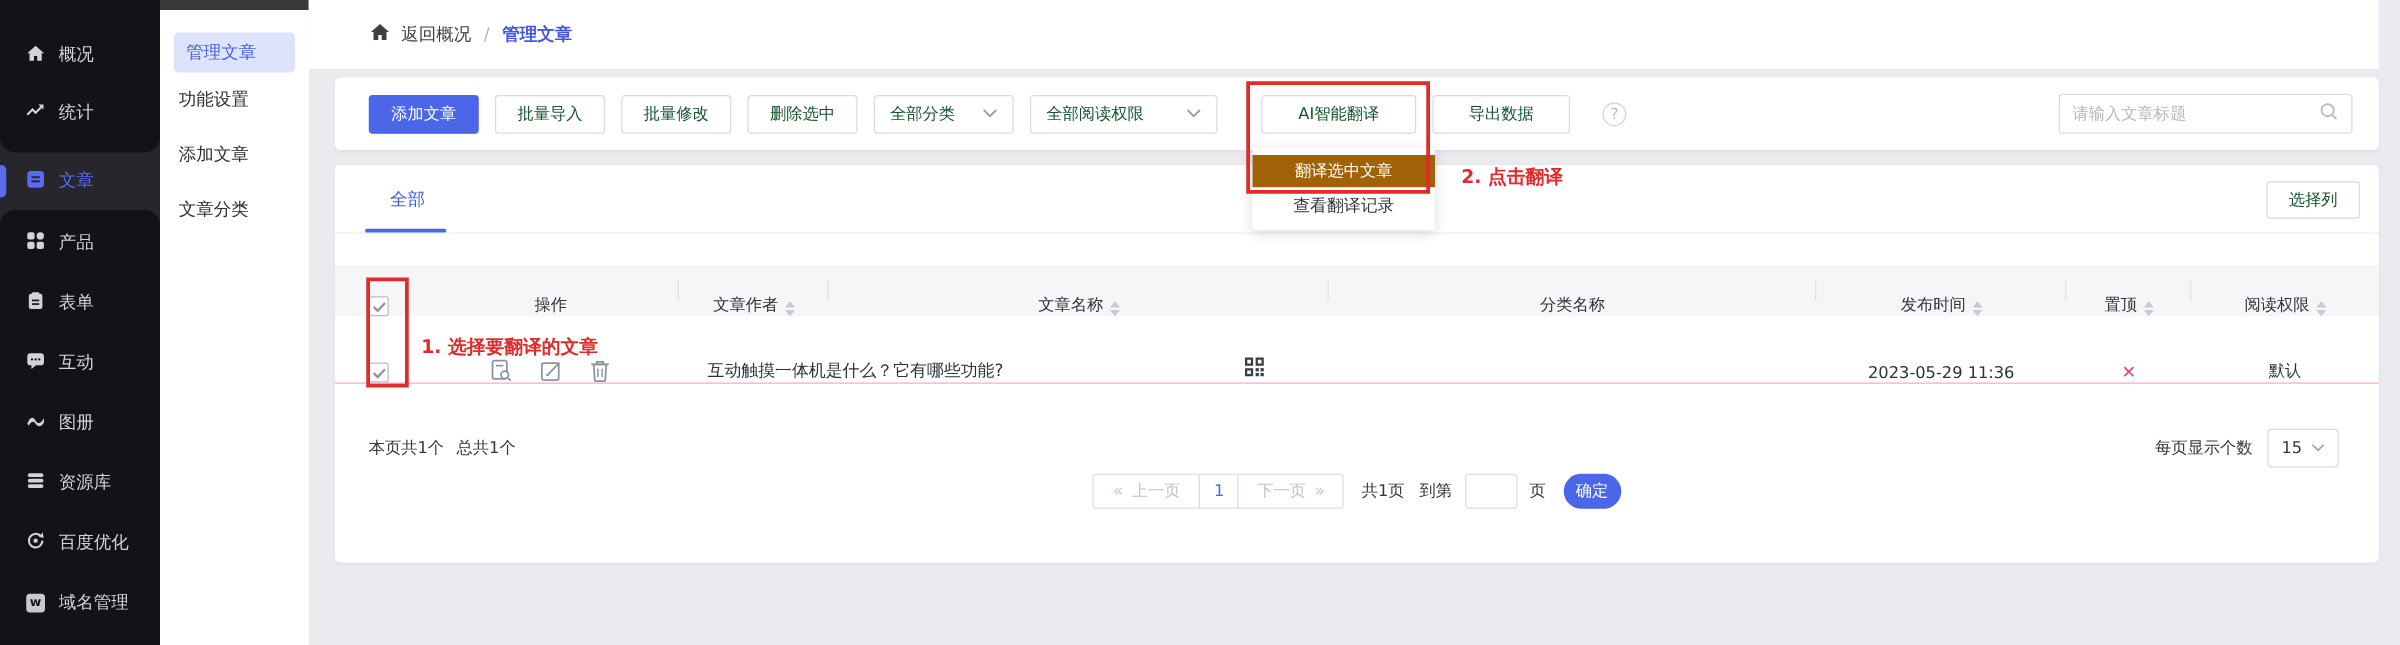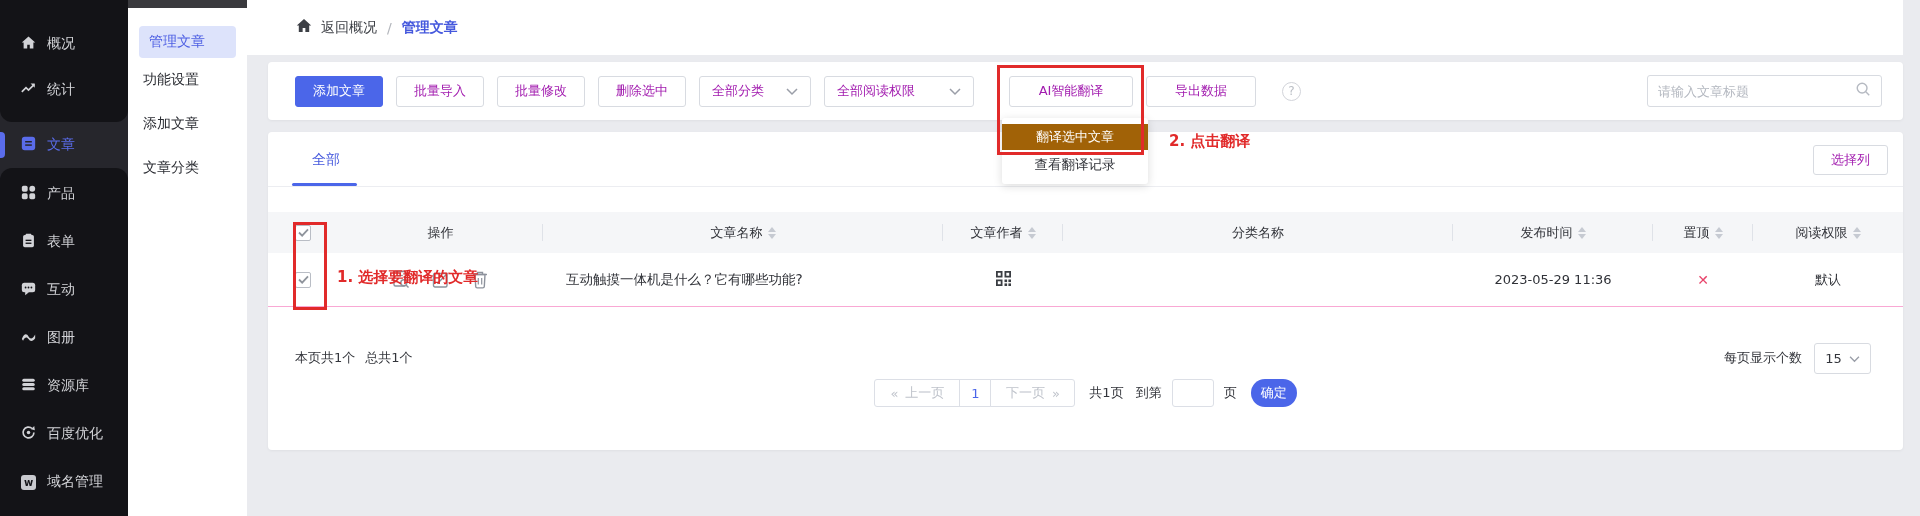--- a/index.html
+++ b/index.html
@@ -26,21 +26,21 @@
 
   
   .main { position:absolute; left:247px; top:0; right:0; bottom:0; }
   .breadcrumb-band { position:absolute; left:0; top:0; width:1656px; height:55px; background:#fff; display:flex; align-items:center; padding-left:49px; }
   .bc-back { color:#3c3f45; font-size:14px; margin-left:9px; cursor:pointer; }
   .bc-sep { color:#b3b6bc; font-size:14px; margin:0 10px; }
   .bc-cur { color:#4558dd; font-size:14px; font-weight:600; }
 
   
   .toolbar-card { position:absolute; left:21px; top:62px; width:1635px; height:58px; background:#fff; border-radius:4px; box-shadow:0 1px 3px rgba(0,0,0,.05); display:flex; align-items:center; padding:0 21px 0 27px; }
-  .btn { height:31px; padding:0 17px; background:#fff; border:1px solid #d8dbe1; border-radius:3px; font-size:13px; color:#a21caf; display:inline-flex; align-items:center; justify-content:center; cursor:pointer; margin-right:13px; white-space:nowrap; font-family:inherit; }
+  .btn { height:31px; padding:0 17px; background:#fff; border:1px solid #d8dbe1; border-radius:3px; font-size:13px; color:#14532d; display:inline-flex; align-items:center; justify-content:center; cursor:pointer; margin-right:13px; white-space:nowrap; font-family:inherit; }
   .btn-primary { background:#4b66e9; border-color:#4b66e9; color:#fff; }
   .btn-select { justify-content:space-between; padding:0 12px; }
   .w112 { width:112px; } .w150 { width:150px; }
   .ai-wrap { position:relative; display:inline-flex; margin-left:22px; }
   .btn-ai { width:124px; margin-right:0; }
   .red-box2 { position:absolute; left:-12px; top:-11px; width:147px; height:90px; border:3px solid #e12a2a; z-index:30; pointer-events:none; }
   .ai-menu { position:absolute; top:42px; left:-7px; width:146px; background:#fff; box-shadow:0 2px 10px rgba(0,0,0,.14); border-radius:3px; padding:6px 0 4px; z-index:25; }
   .ai-menu-hl { height:26px; background:#a16207; color:#fff; font-size:13px; display:flex; align-items:center; justify-content:center; cursor:pointer; }
   .ai-menu-item { height:30px; color:#33353b; font-size:13.5px; display:flex; align-items:center; justify-content:center; cursor:pointer; background:#fff; }
   .annotation2 { position:absolute; left:160px; top:56px; color:#e12a2a; font-weight:bold; font-size:15px; white-space:nowrap; z-index:26; }
@@ -52,21 +52,21 @@
 
   
   .table-card { position:absolute; left:21px; top:132px; width:1635px; height:318px; background:#fff; border-radius:4px; box-shadow:0 1px 3px rgba(0,0,0,.05); }
   .tab-bar { position:relative; height:55px; border-bottom:1px solid #ecedf1; }
   .tab { position:absolute; left:44px; top:0; height:55px; display:flex; align-items:center; color:#4558dd; font-size:14px; cursor:pointer; }
   .tab-underline { position:absolute; left:24px; bottom:0; width:65px; height:3px; background:#4b66e9; border-radius:2px; }
   .btn-columns { position:absolute; right:15px; top:13px; height:30px; margin-right:0; }
 
   .thead { margin-top:25px; height:41px; background:#f5f6f8; display:flex; align-items:center; }
   .trow { height:54px; display:flex; align-items:center; border-bottom:1px solid #f9a8d4; }
-  .cell { display:flex; align-items:center; justify-content:center; font-size:13px; color:#303238; position:relative; height:100%; }
+  .cell { display:flex; align-items:flex-end; justify-content:center; font-size:13px; color:#303238; position:relative; height:100%; }
   .c0{width:70px;} .c1{width:205px;} .c2{width:400px;} .c3{width:120px;} .c4{width:390px;} .c5{width:200px;} .c6{width:100px;} .c7{width:150px;}
   .th { color:#303238; }
   .th.div::after { content:""; position:absolute; right:0; top:12px; bottom:12px; width:1px; background:#dfe2e8; }
   .sort { display:inline-flex; flex-direction:column; gap:2px; margin-left:5px; }
   .sort i { display:block; width:0; height:0; border-left:4px solid transparent; border-right:4px solid transparent; }
   .sort .up { border-bottom:5px solid #c6cad2; }
   .sort .down { border-top:5px solid #c6cad2; }
   .cb { width:16px; height:16px; border:1px solid #b9bdc5; border-radius:2px; background:#fff; display:flex; align-items:center; justify-content:center; cursor:pointer; }
   .title-cell { justify-content:flex-start; padding-left:23px; font-size:13.5px; }
   .cross { color:#e8436a; font-size:14px; font-weight:bold; }
@@ -253,29 +253,29 @@
         <div class="cell c0 th">
           <span class="cb">
               <svg width="11" height="9" viewBox="0 0 12 10">
                 <polyline points="1,5 4.5,8.5 11,1.5" fill="none" stroke="#8f949c" stroke-width="2"></polyline>
               </svg>
             </span>
         </div>
         <div class="cell c1 th div">
             <span>操作</span>
           </div>
+        <div class="cell c3 th div">
+            <span>文章作者</span>
+            <span class="sort">
+              <i class="up"></i>
+              <i class="down"></i>
+            </span>
+          </div>
         <div class="cell c2 th div">
             <span>文章名称</span>
-            <span class="sort">
-              <i class="up"></i>
-              <i class="down"></i>
-            </span>
-          </div>
-        <div class="cell c3 th div">
-            <span>文章作者</span>
             <span class="sort">
               <i class="up"></i>
               <i class="down"></i>
             </span>
           </div>
         <div class="cell c4 th div">
             <span>分类名称</span>
           </div>
         <div class="cell c5 th div">
             <span>发布时间</span>

